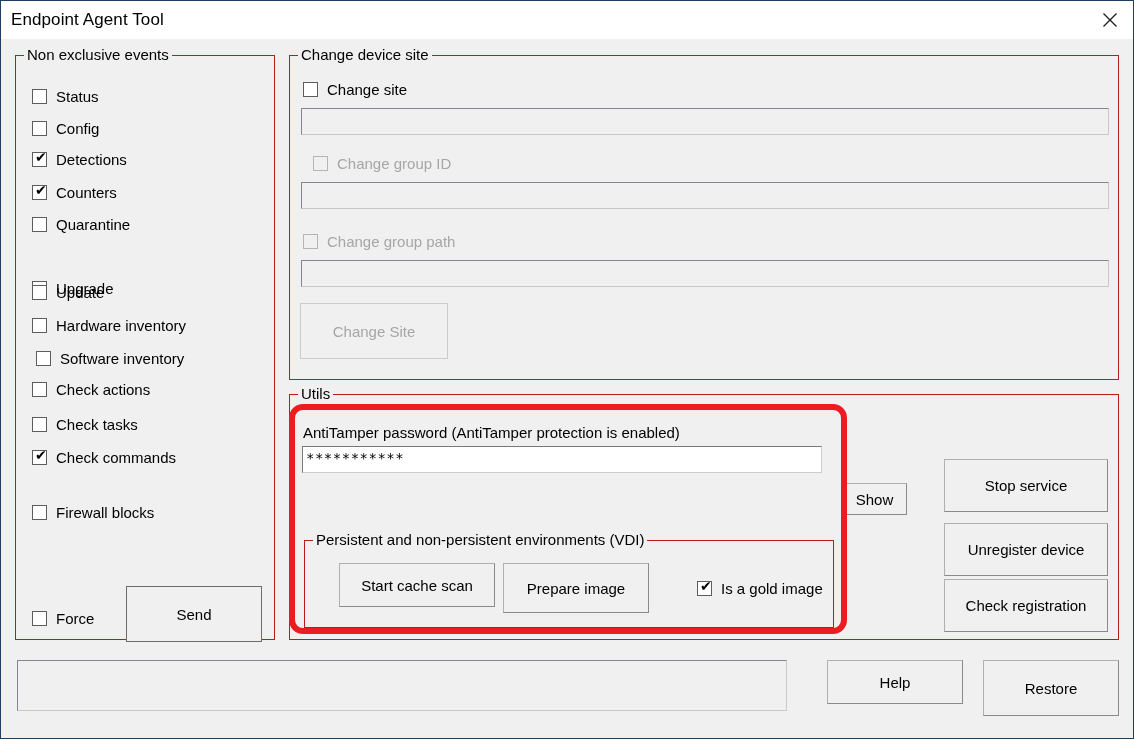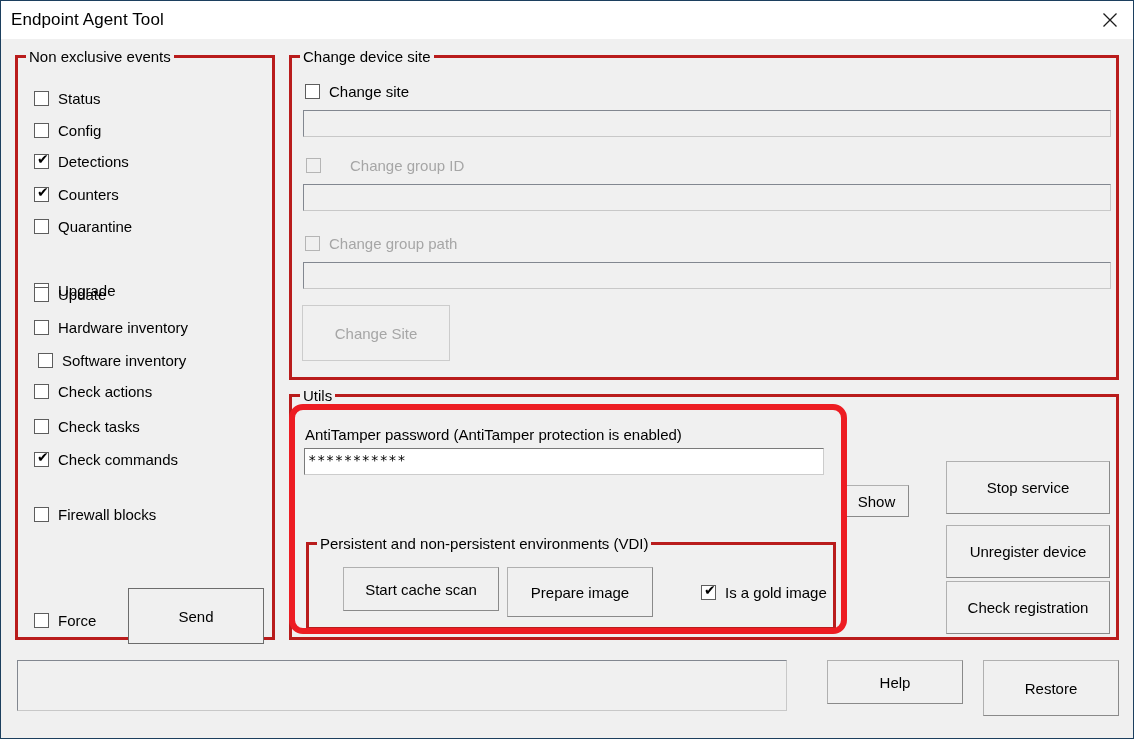--- a/index.html
+++ b/index.html
@@ -49,21 +49,21 @@
     position: absolute;
     left: 0; top: 38px;
     width: 1132px; height: 699px;
     background: #f0f0f0;
   }
 
   
   .groupbox {
     position: absolute;
     box-sizing: border-box;
-    border: 3px solid #b91c1c;
+    border: 1px solid #b91c1c;
     background: transparent;
   }
   .gb-label {
     position: absolute;
     top: -10px; left: 8px;
     background: #f0f0f0;
     padding: 0 3px;
     font-size: 15px;
     color: #000000;
     white-space: nowrap;
@@ -245,21 +245,21 @@
       <div class="gb-label">Change device site</div>
 
       <div class="chk" style="left:13px; top:25px;">
         <span class="box"></span>
         <span class="lbl">Change site</span>
       </div>
       <div class="textbox" style="left:11px; top:52px; width:808px; height:27px;">
         <span class="val"></span>
       </div>
 
-      <div class="chk disabled" style="left:14px; top:99px;gap:20px;">
+      <div class="chk disabled" style="left:23px; top:99px;">
         <span class="box"></span>
         <span class="lbl">Change group ID</span>
       </div>
       <div class="textbox" style="left:11px; top:126px; width:808px; height:27px;">
         <span class="val"></span>
       </div>
 
       <div class="chk disabled" style="left:13px; top:177px;">
         <span class="box"></span>
         <span class="lbl">Change group path</span>

